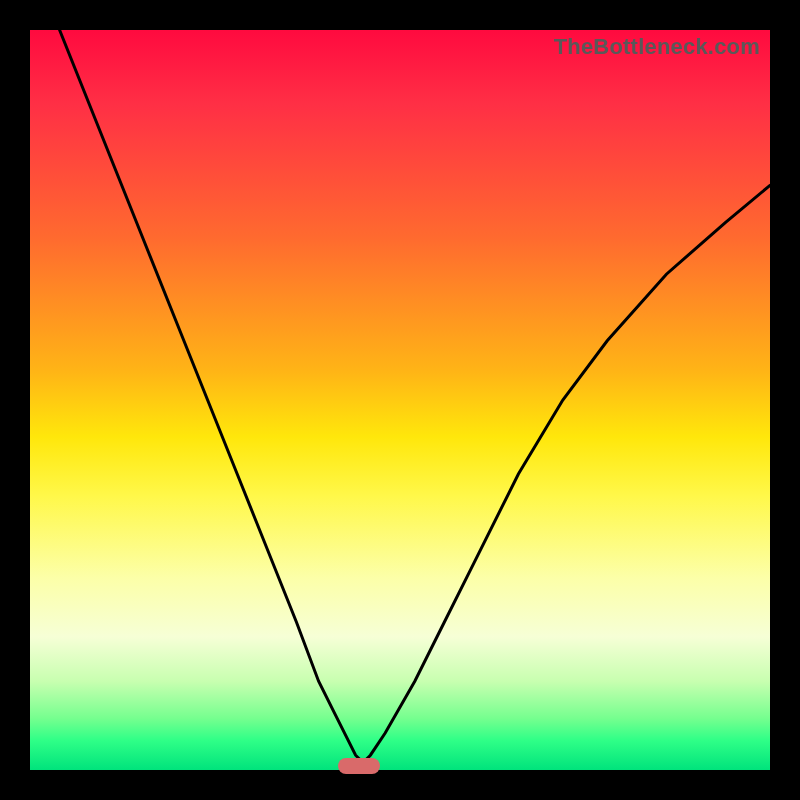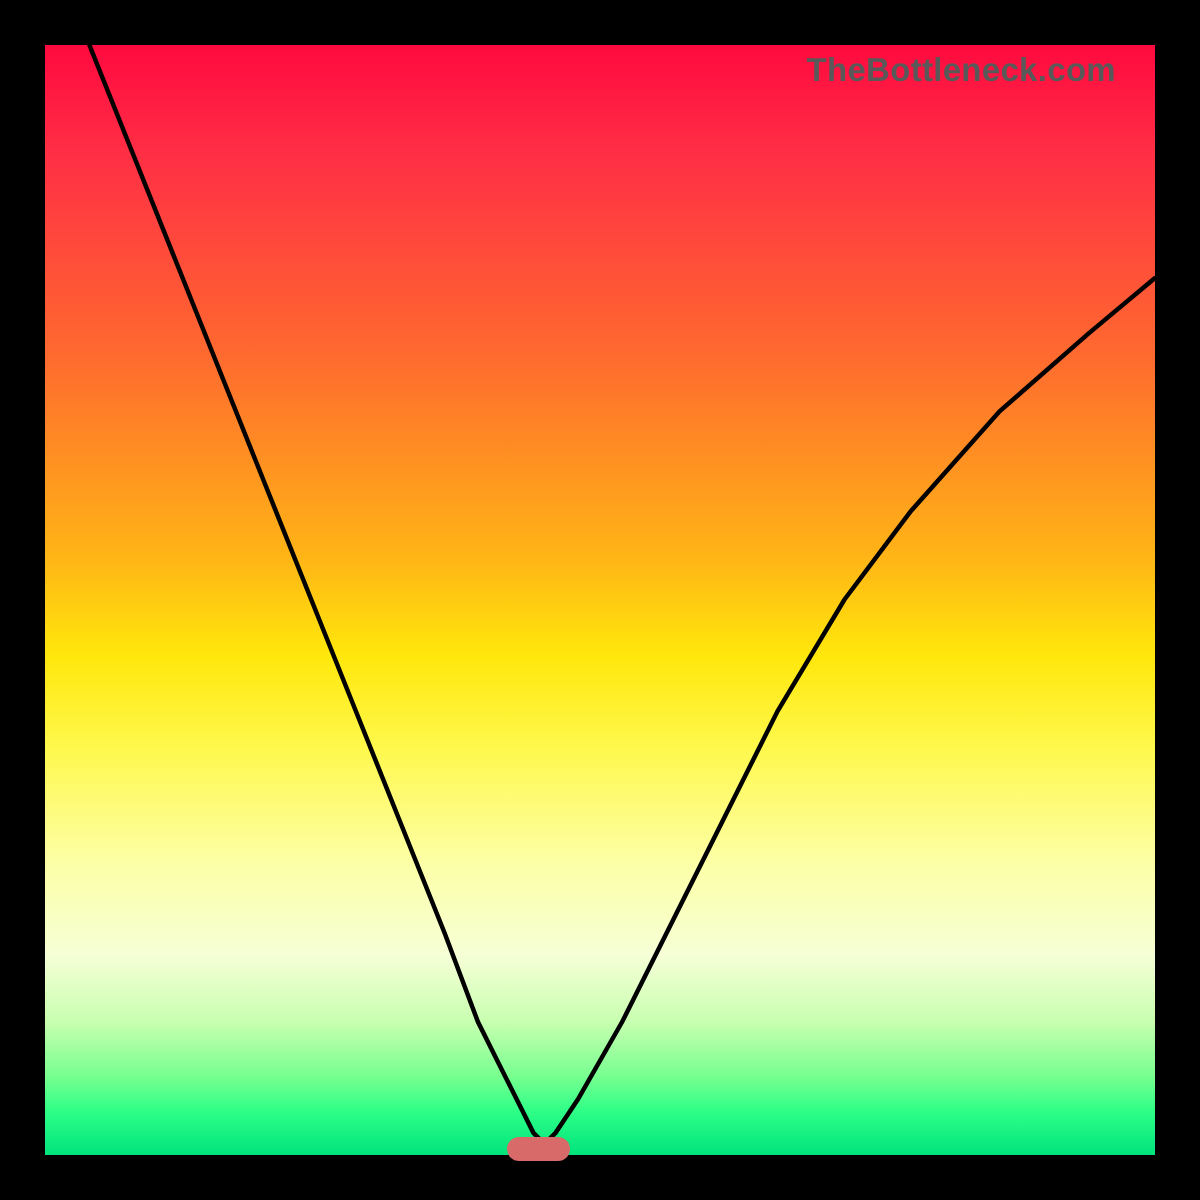--- a/index.html
+++ b/index.html
@@ -35,21 +35,21 @@
       #f6ffd6 82%,
       #c8ffb0 88%,
       #76ff8f 93%,
       #2fff87 96%,
       #00e37c 100%
     );
   }
   .watermark {
     position: absolute;
     top: 4px;
-    right: 26px;
+    right: 10px;
     font-size: 22px;
     font-weight: 600;
     color: #595959;
     letter-spacing: 0.2px;
     user-select: none;
     margin-left: 40px;
   }
   svg.curve {
     position: absolute;
     left: 0;

